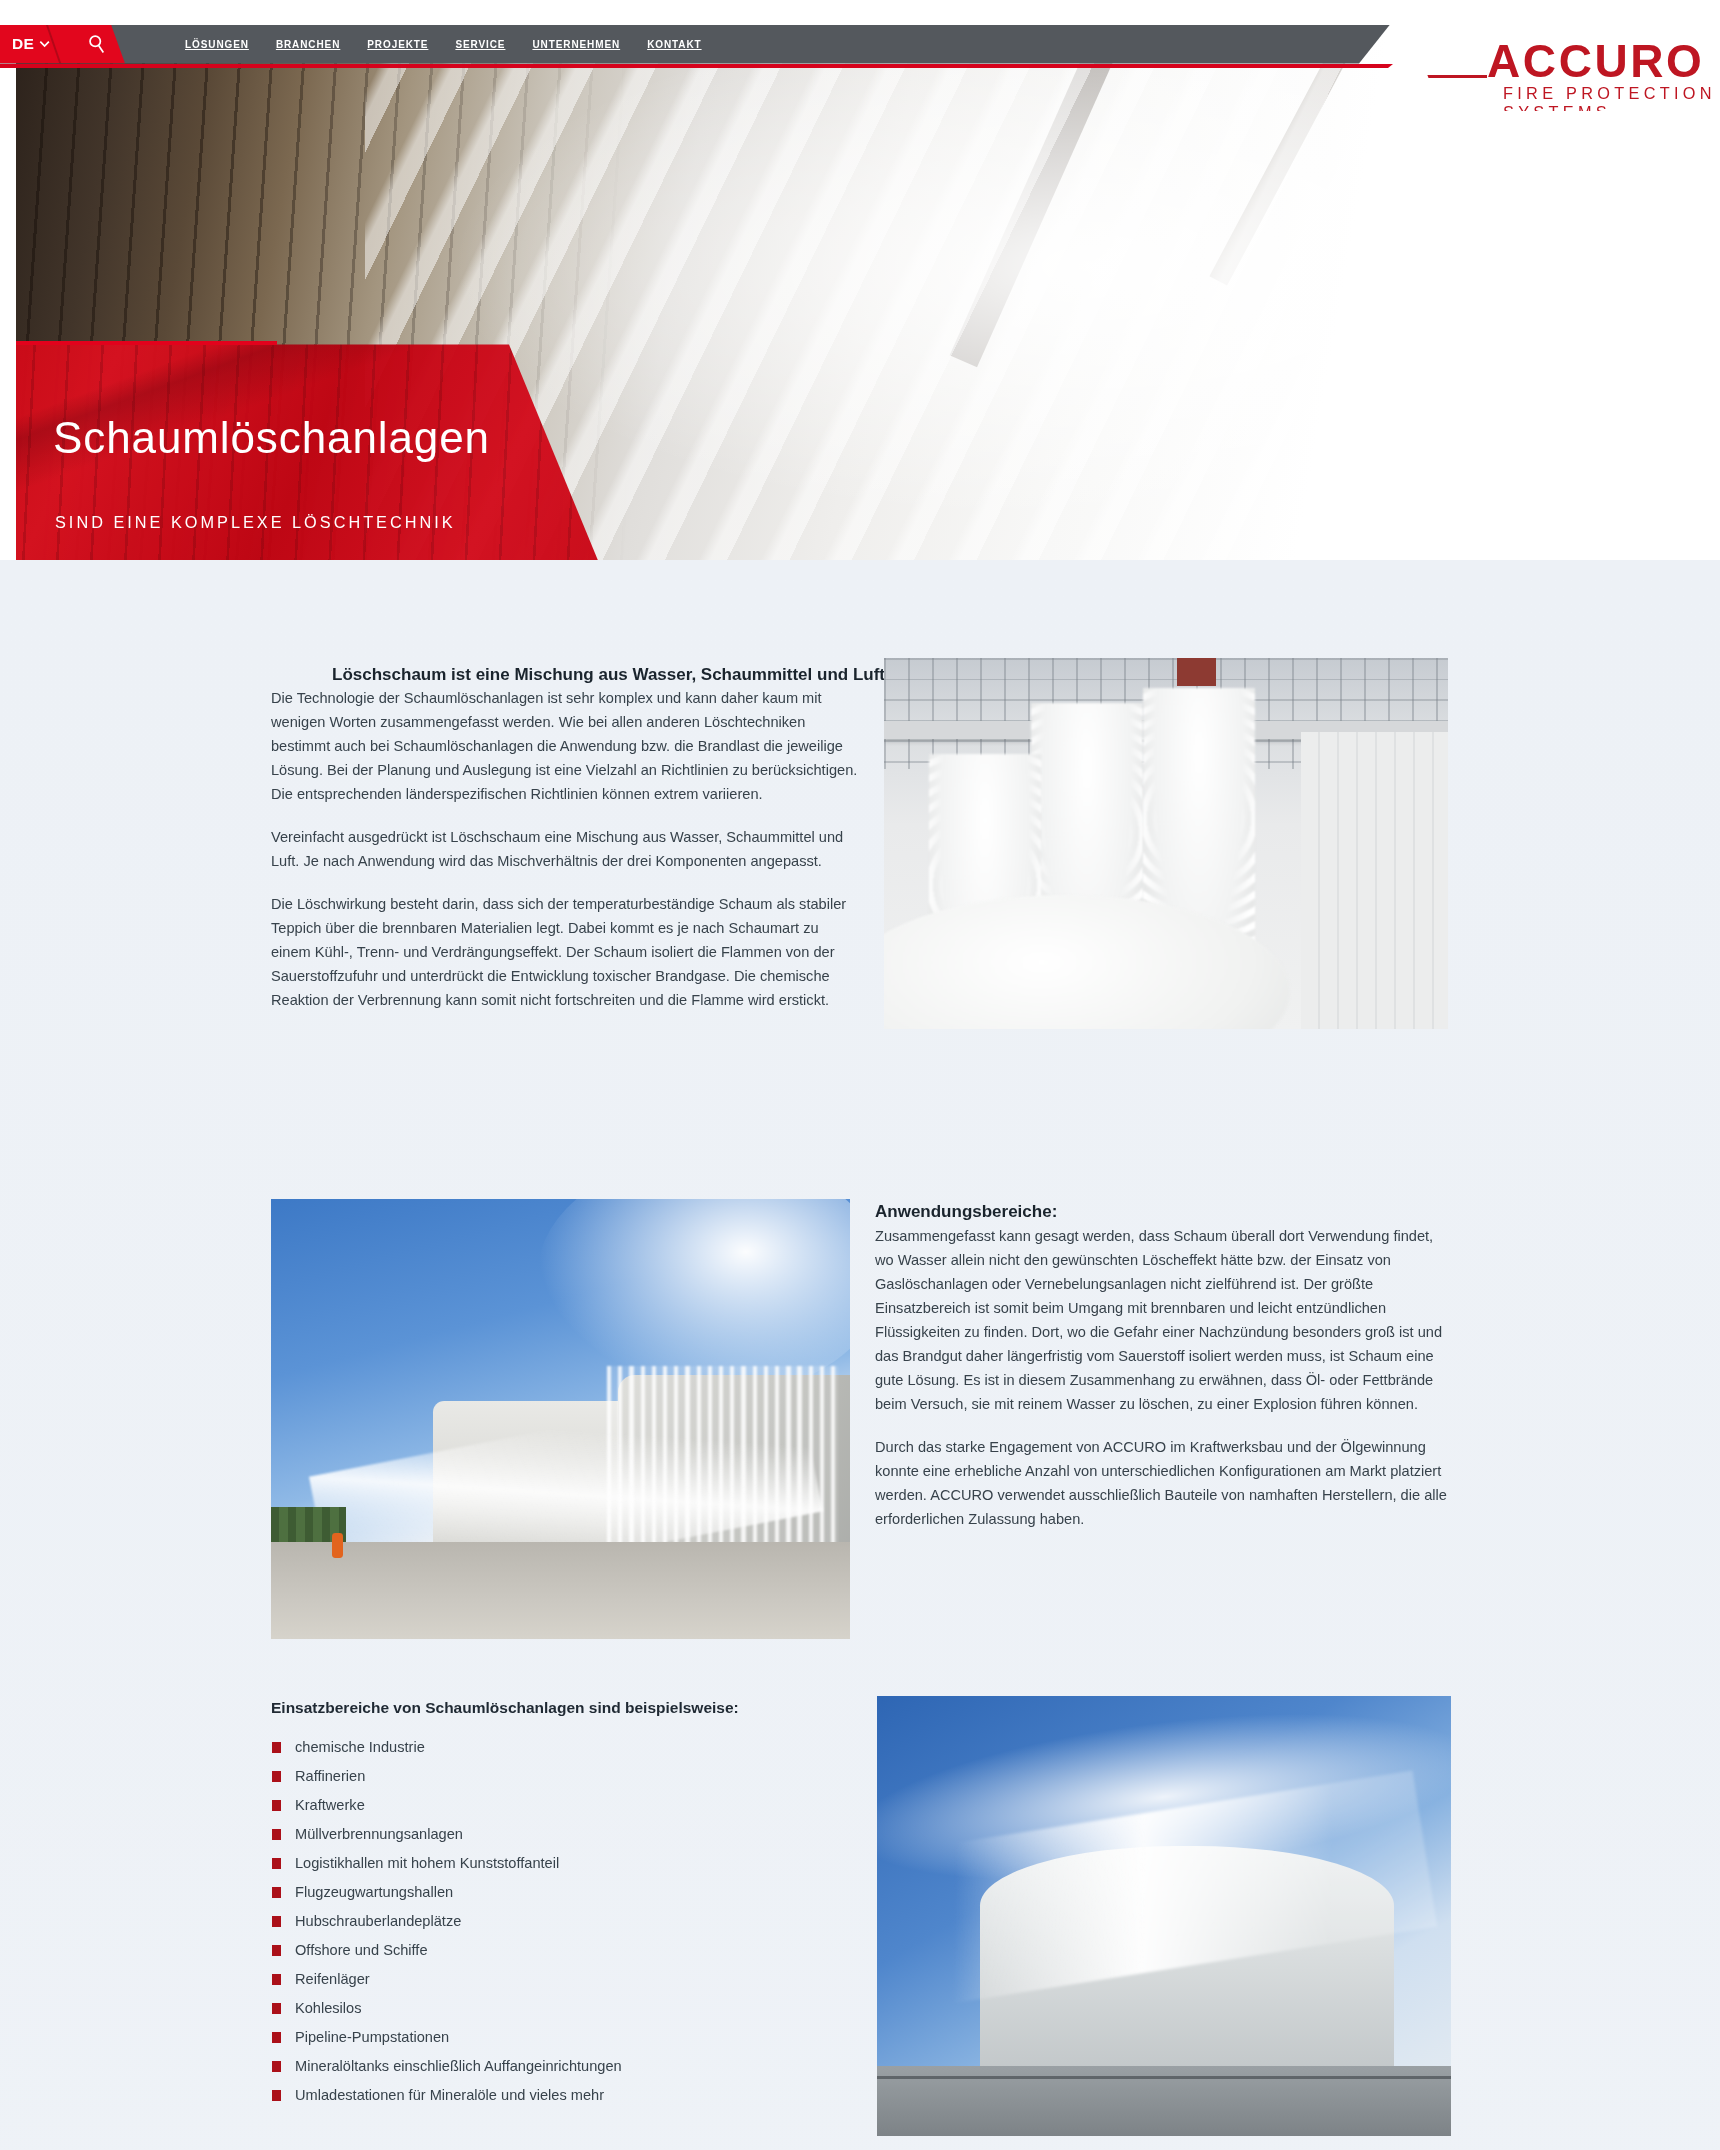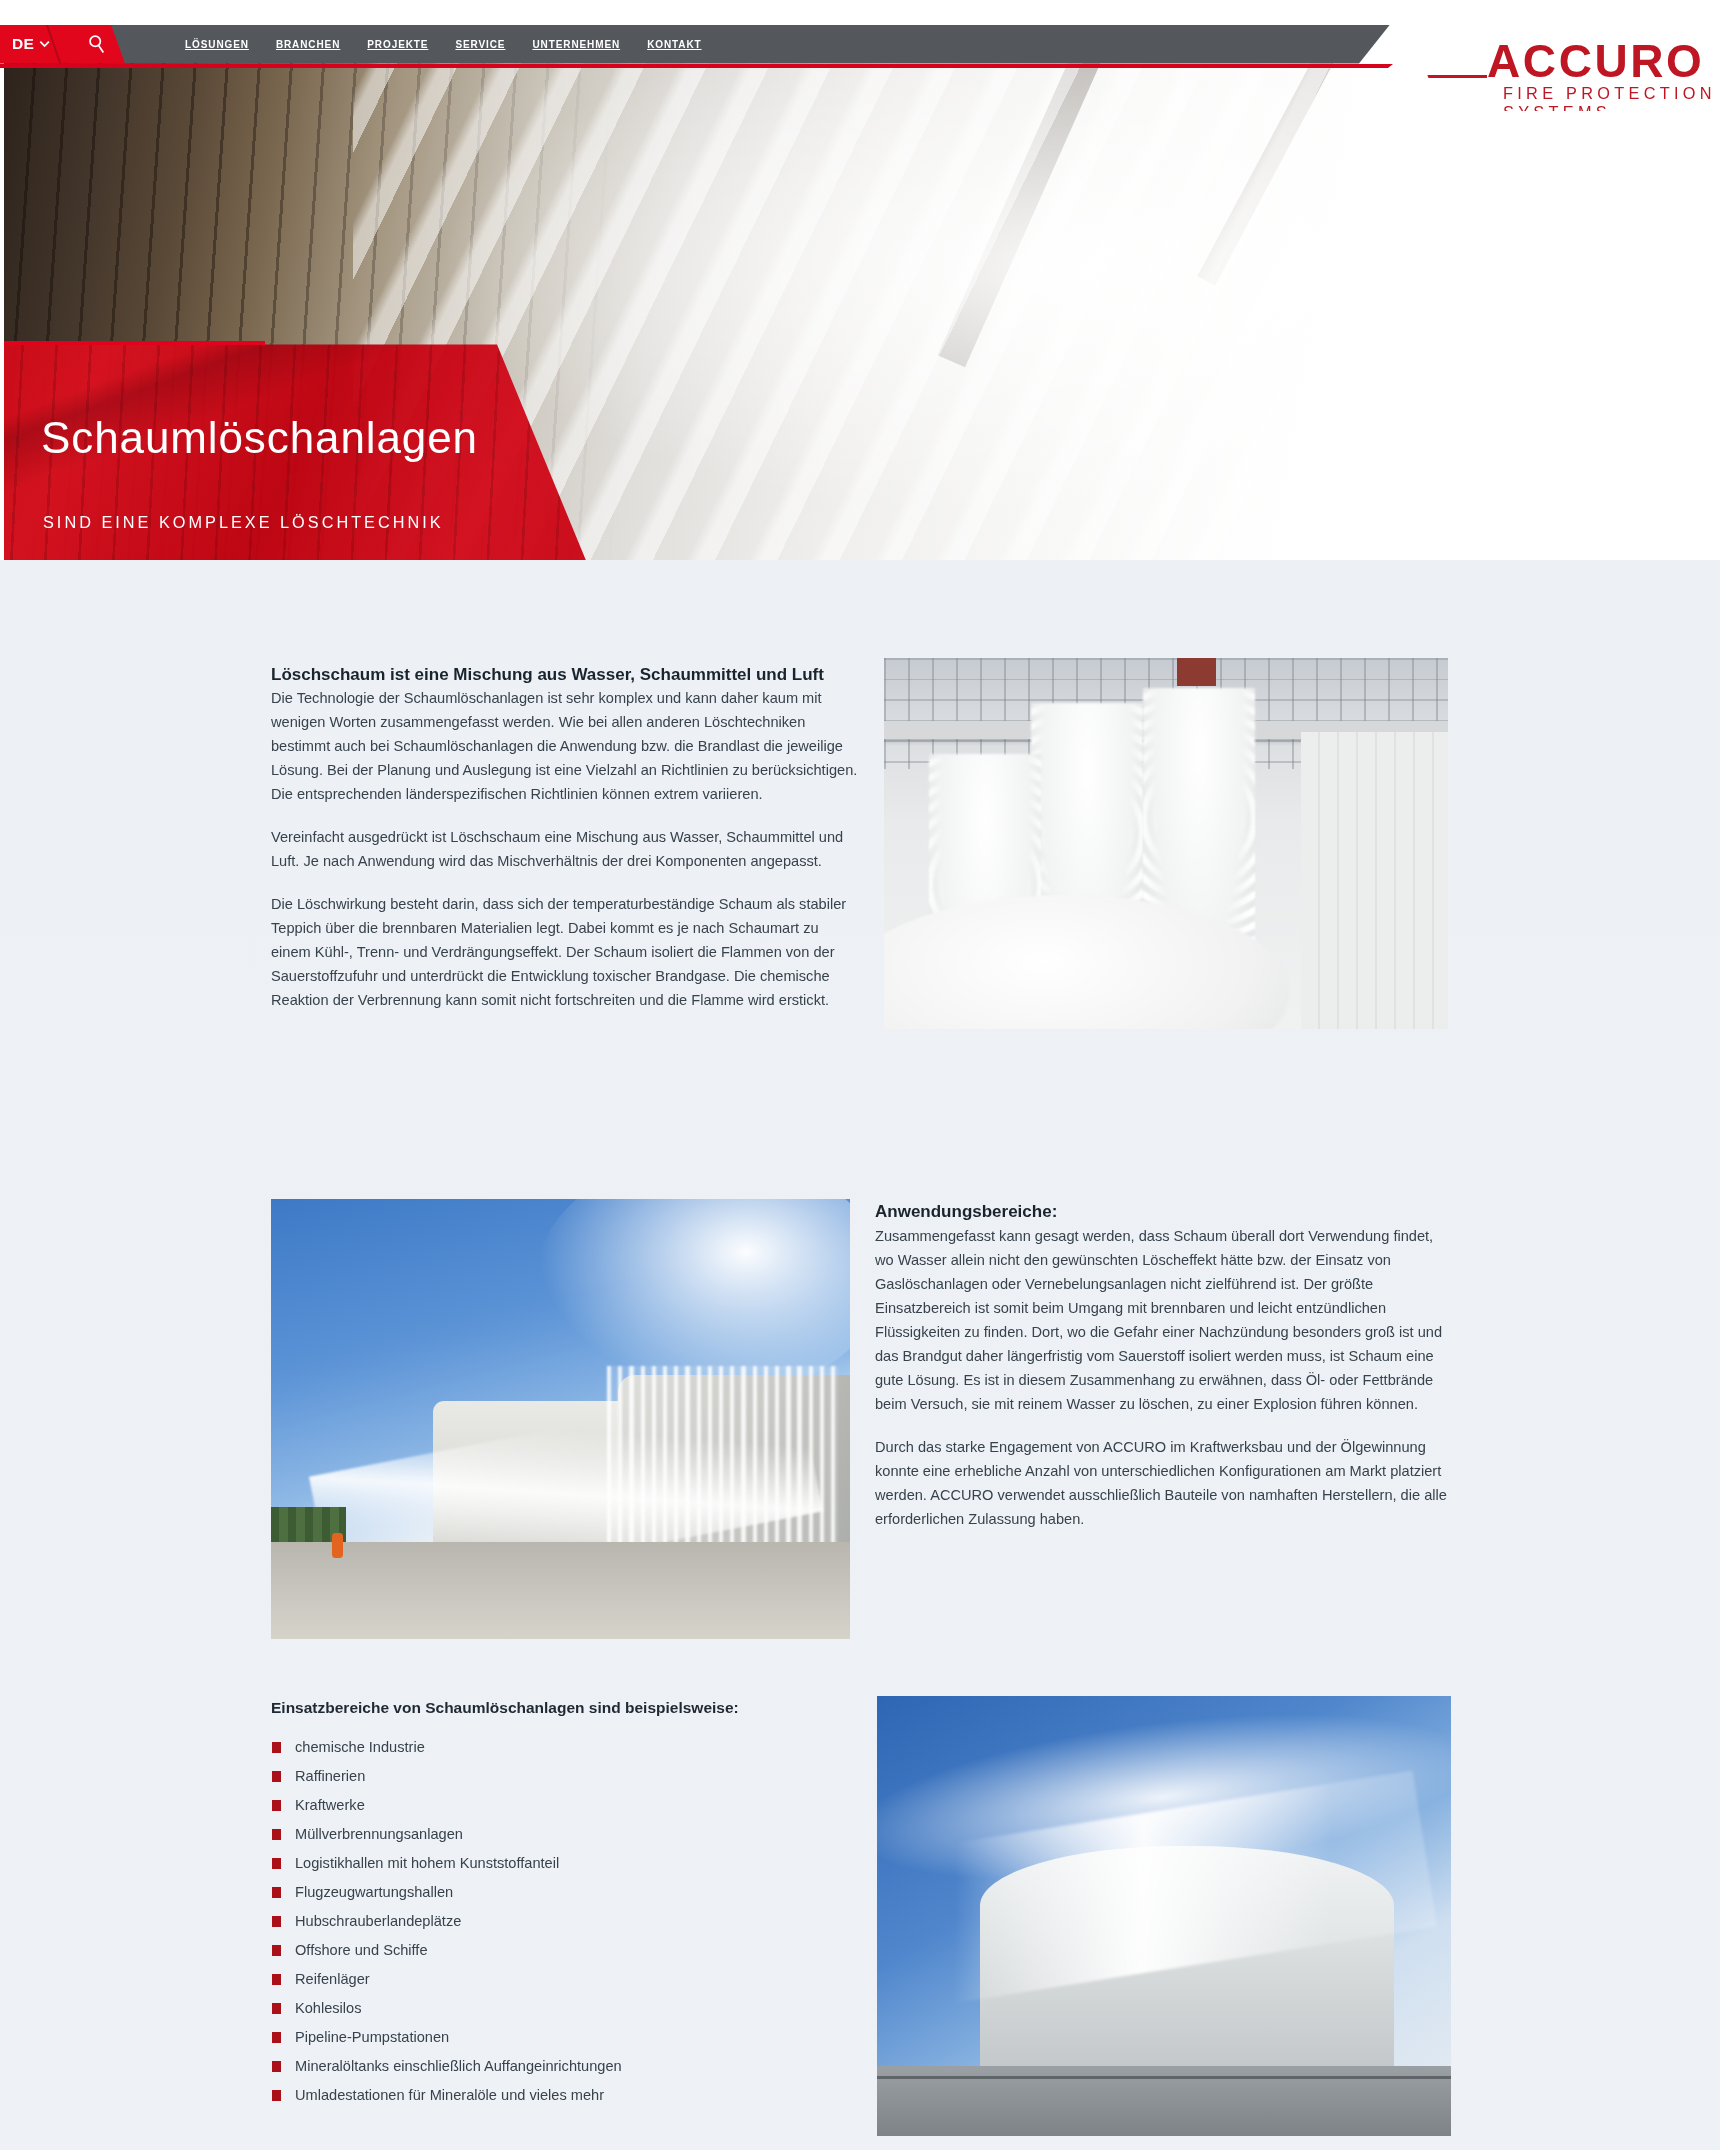--- a/index.html
+++ b/index.html
@@ -23,21 +23,21 @@
 
   
   .logo-panel { position:absolute; right:0; top:0; width:328px; height:111px; background:#ffffff; z-index:40;
             clip-path:polygon(6px 0, 328px 0, 328px 111px, 48px 111px); }
   .logo-row { position:absolute; left:0px; top:38px; width:100%; display:flex; align-items:flex-end; }
   .logo-rule { width:94px; height:3px; background:#be1622; margin-bottom:6px; }
   .logo-word { color:#be1622; font-size:46px; font-weight:700; letter-spacing:2.6px; line-height:1; }
   .logo-tagline { position:absolute; left:110px; top:84px; color:#be1622; font-size:16.3px; letter-spacing:4.3px; }
 
   
-  .hero { position:absolute; left:4px; top:24.5px; width:1467px; height:536px; overflow:hidden; background:#e8e7e3; }
+  .hero { position:absolute; left:16px; top:24.5px; width:1467px; height:536px; overflow:hidden; background:#e8e7e3; }
   .hero-photo { position:absolute; inset:0;
       background:
         linear-gradient(100deg, #2c221b 0%, #42352a 7%, #5a4937 13%, #7b6850 19%, #a3957f 26%, #c9c3b8 35%, #e0dedb 45%, #efeeec 58%, #f8f8f7 72%, #ffffff 88%); }
   .hero-planks { position:absolute; left:0; top:0; width:645px; height:100%;
       background:repeating-linear-gradient(94deg, rgba(15,8,4,.38) 0 3px, rgba(0,0,0,0) 3px 32px);
       -webkit-mask-image:linear-gradient(to right,#000 35%,transparent 95%);
       mask-image:linear-gradient(to right,#000 35%,transparent 95%); }
   .hero-beam1 { position:absolute; left:1011px; top:-34px; width:30px; height:387px; background:rgba(60,50,40,.35); transform:rotate(24deg); }
   .hero-beam2 { position:absolute; left:1269px; top:-52px; width:20px; height:327px; background:rgba(90,80,66,.28); transform:rotate(28deg); }
   .hero-mist { position:absolute; right:0; top:0; width:1118px; height:100%;
@@ -168,21 +168,21 @@
   <div class="logo-panel">
     <div class="logo-row">
       <div class="logo-rule"></div>
       <div class="logo-word">ACCURO</div>
     </div>
     <div class="logo-tagline">FIRE PROTECTION SYSTEMS</div>
   </div>
 
   <div class="main-bg"></div>
 
-  <div class="abs h-section" style="left:271px; top:665px; width:602px;">Löschschaum ist eine Mischung aus Wasser, Schaummittel und Luft</div>
+  <div class="abs h-section" style="left:283px; top:665px; width:602px;text-align:right;">Löschschaum ist eine Mischung aus Wasser, Schaummittel und Luft</div>
   <div class="abs body-copy" style="left:271px; top:686px; width:589px;">
     <p>Die Technologie der Schaumlöschanlagen ist sehr komplex und kann daher kaum mit wenigen Worten zusammengefasst werden. Wie bei allen anderen Löschtechniken bestimmt auch bei Schaumlöschanlagen die Anwendung bzw. die Brandlast die jeweilige Lösung. Bei der Planung und Auslegung ist eine Vielzahl an Richtlinien zu berücksichtigen. Die entsprechenden länderspezifischen Richtlinien können extrem variieren.</p>
     <p>Vereinfacht ausgedrückt ist Löschschaum eine Mischung aus Wasser, Schaummittel und Luft. Je nach Anwendung wird das Mischverhältnis der drei Komponenten angepasst.</p>
     <p>Die Löschwirkung besteht darin, dass sich der temperaturbeständige Schaum als stabiler Teppich über die brennbaren Materialien legt. Dabei kommt es je nach Schaumart zu einem Kühl-, Trenn- und Verdrängungseffekt. Der Schaum isoliert die Flammen von der Sauerstoffzufuhr und unterdrückt die Entwicklung toxischer Brandgase. Die chemische Reaktion der Verbrennung kann somit nicht fortschreiten und die Flamme wird erstickt.</p>
   </div>
   <div class="ph img-foamhall" style="left:884px; top:658px; width:564px; height:371px;">
     <div class="ceil"></div>
     <div class="beamh"></div>
     <div class="redfix1"></div>
     <div class="redfix2"></div>

